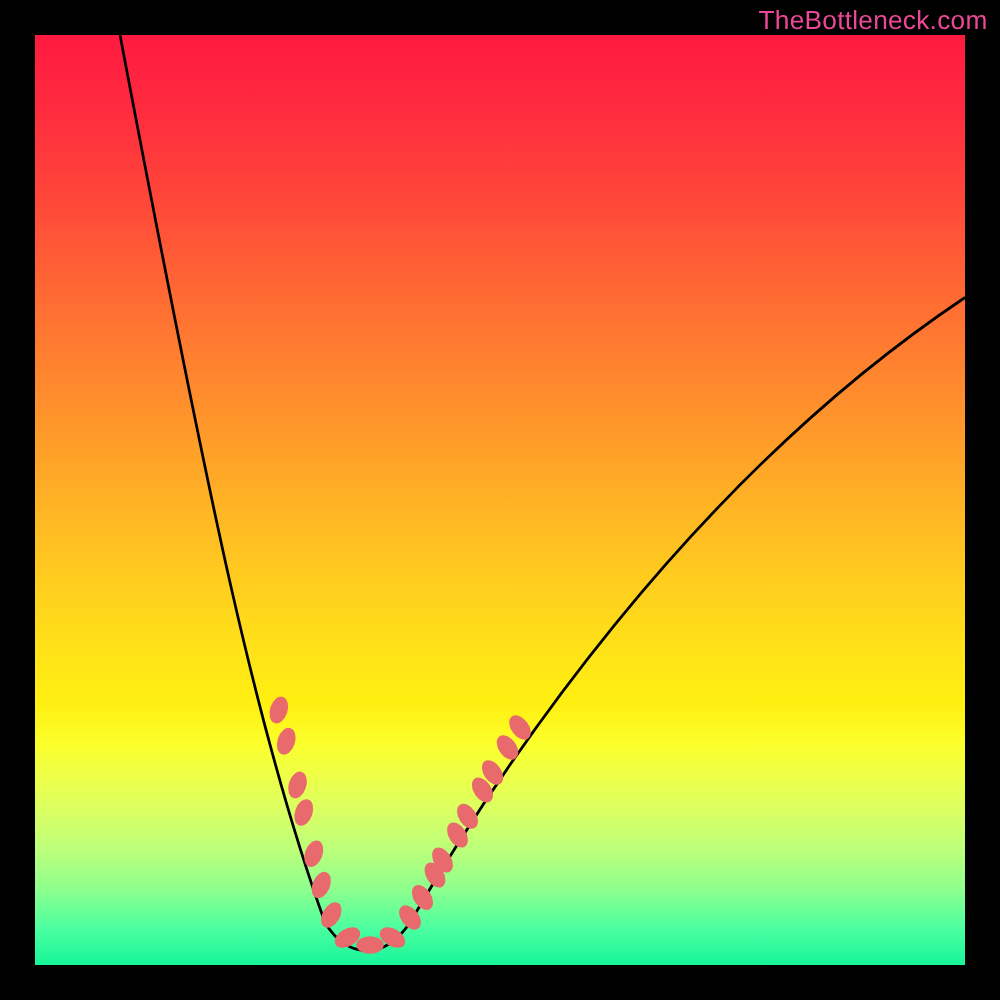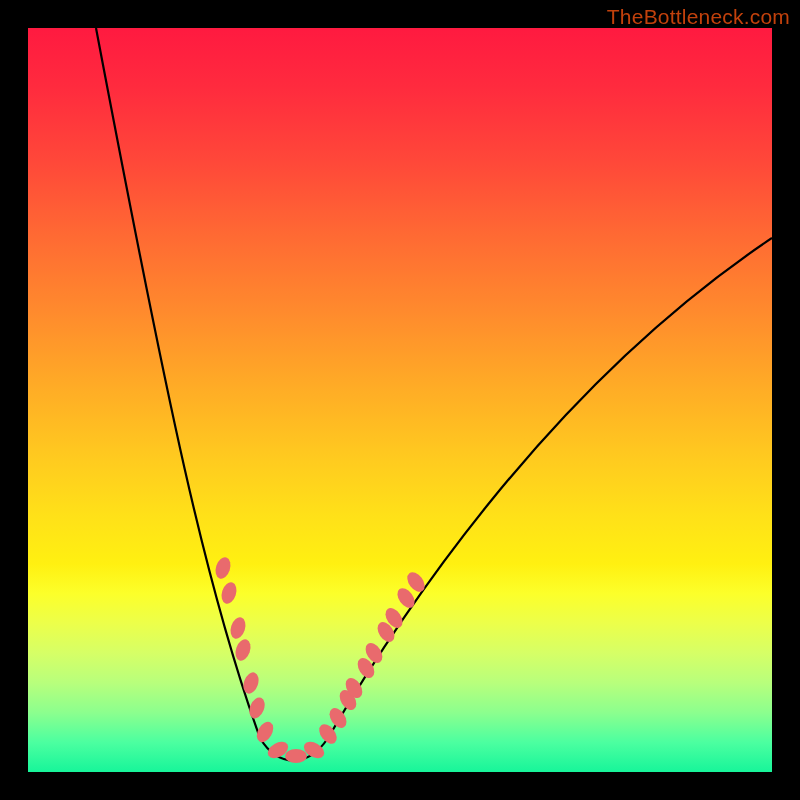--- a/index.html
+++ b/index.html
@@ -9,21 +9,21 @@
     height: 800px;
     background: #000;
     font-family: Arial, Helvetica, sans-serif;
     position: relative;
     overflow: hidden;
   }
   .watermark {
     position: absolute;
     top: 5px;
     right: 10px;
-    color: #c2410c;
+    color: #ec4899;
     font-size: 21px;
     font-weight: 500;
     z-index: 10;
     letter-spacing: 0.2px;
   }
   .frame {
     position: absolute;
     top: 28px;
     left: 28px;
     width: 744px;

